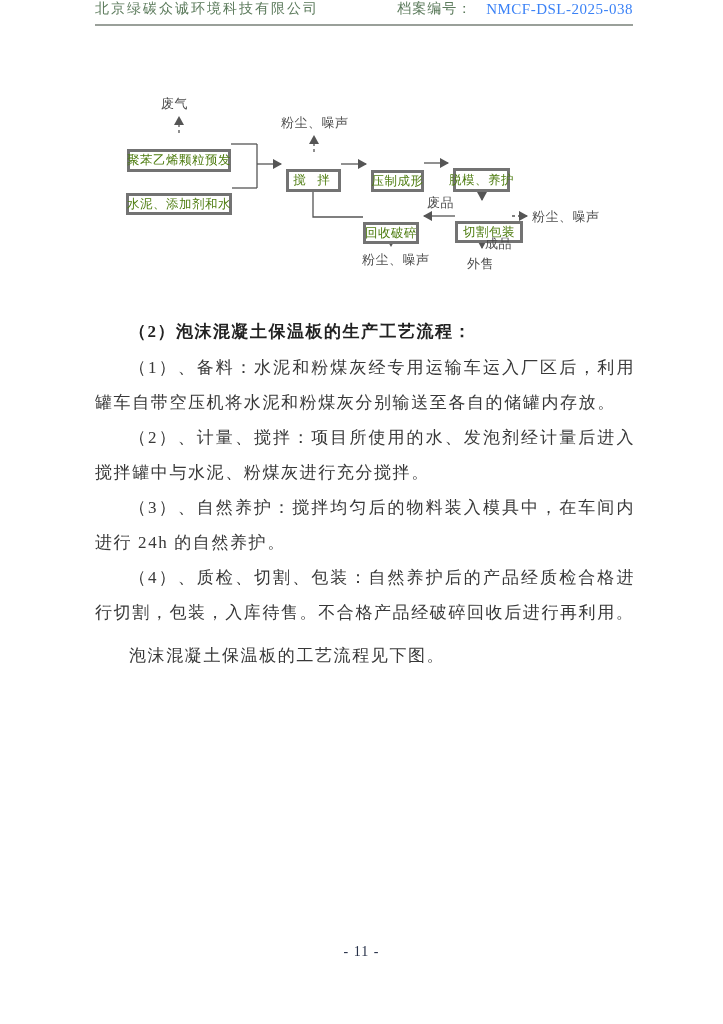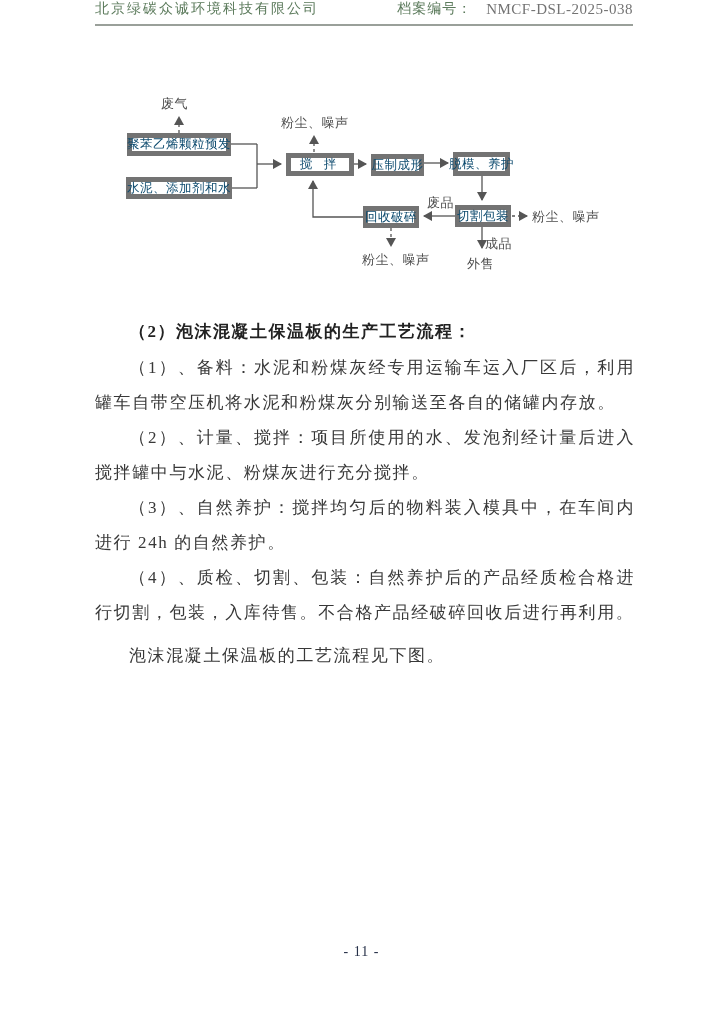--- a/index.html
+++ b/index.html
@@ -12,41 +12,41 @@
   
   .page-header {
     position:absolute; left:95px; right:90px; top:0;
     padding-bottom:6px;
     border-bottom:2px solid #9aa09a;
     display:flex; justify-content:space-between; align-items:flex-end;
   }
   .company { color:#5b7a5b; font-size:14px; letter-spacing:2px; }
   .archive { display:flex; align-items:flex-end; }
   .archive-label { color:#5b7a5b; font-size:14px; letter-spacing:1px; margin-right:14px; }
-  .archive-number { color:#737373; font-size:15px; letter-spacing:0.5px; }
+  .archive-number { color:#3b82f6; font-size:15px; letter-spacing:0.5px; }
   
   .flowchart {
     position:absolute; left:95px; top:93px; width:543px; height:192px;
     font-family:"Liberation Sans","DejaVu Sans",sans-serif;
   }
   .fc-svg { position:absolute; left:0; top:0; width:543px; height:192px; }
   .fc-box {
-    position:absolute; border:5px solid #737373; background:#fff;
+    position:absolute; border:3px solid #737373; background:#fff;
     display:flex; align-items:center; justify-content:center;
-    font-size:12.5px; color:#0c4a6e; white-space:nowrap; letter-spacing:0.5px;
+    font-size:12.5px; color:#4d7c0f; white-space:nowrap; letter-spacing:0.5px;margin-top:16px;
   }
   .fc-label {
     position:absolute; font-size:13px; color:#4c4c4c; white-space:nowrap; letter-spacing:0.5px;
   }
   .b-pre    { left:32px;  top:40px;  width:104px; height:23px; }
   .b-mat    { left:31px;  top:84px;  width:106px; height:22px; }
-  .b-mix    { left:191px; top:60px;  width:68px;  height:23px; letter-spacing:4px; }
+  .b-mix    { left:191px; top:60px;  width:55px;  height:23px; letter-spacing:4px; }
   .b-press  { left:276px; top:61px;  width:53px;  height:22px; }
   .b-demold { left:358px; top:59px;  width:57px;  height:24px; }
-  .b-cut    { left:360px; top:112px; width:56px;  height:22px; }
+  .b-cut    { left:360px; top:112px; width:68px;  height:22px; }
   .b-rec    { left:268px; top:113px; width:56px;  height:22px; }
   .l-gas        { left:66px;  top:2px;  }
   .l-dust-top   { left:186px; top:21px; }
   .l-dust-right { left:437px; top:115px;}
   .l-dust-btm   { left:267px; top:158px;}
   .l-scrap      { left:332px; top:101px;}
   .l-prod       { left:390px; top:142px;}
   .l-sale       { left:372px; top:162px;}
   
   .figure-caption {

